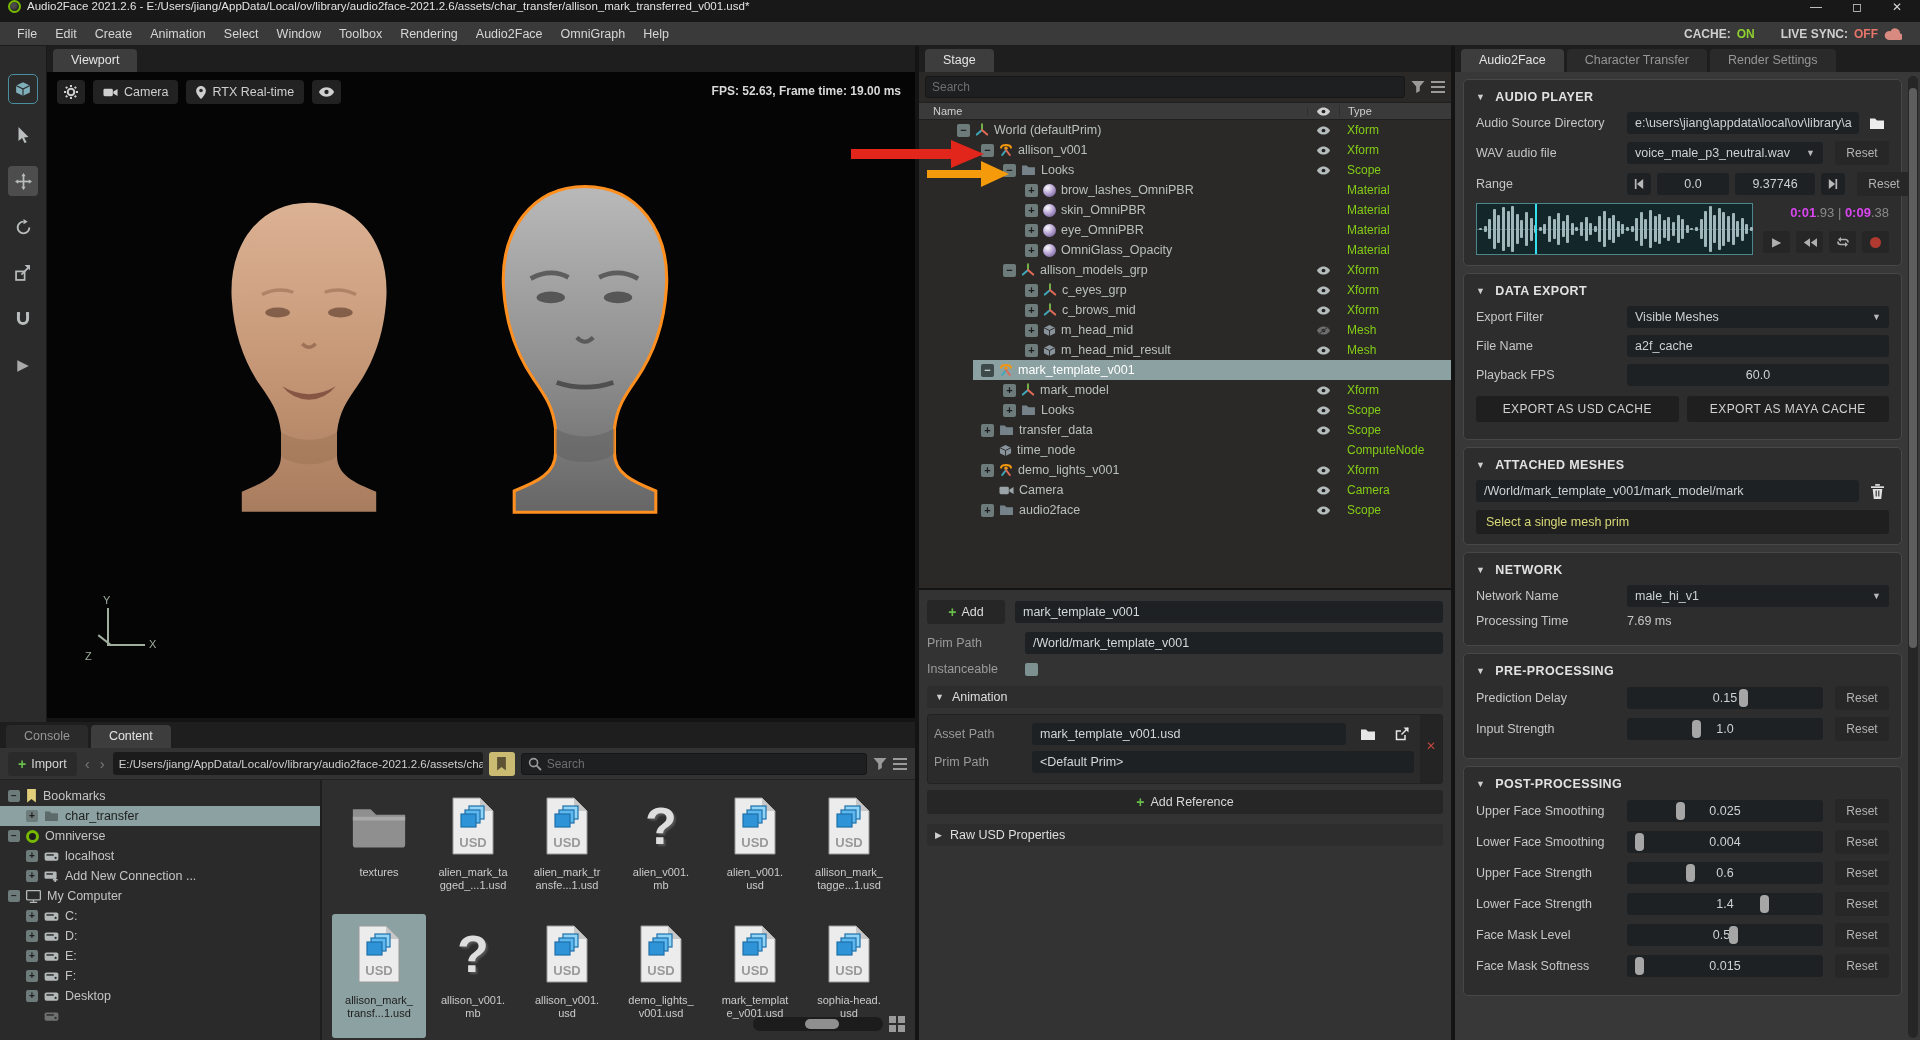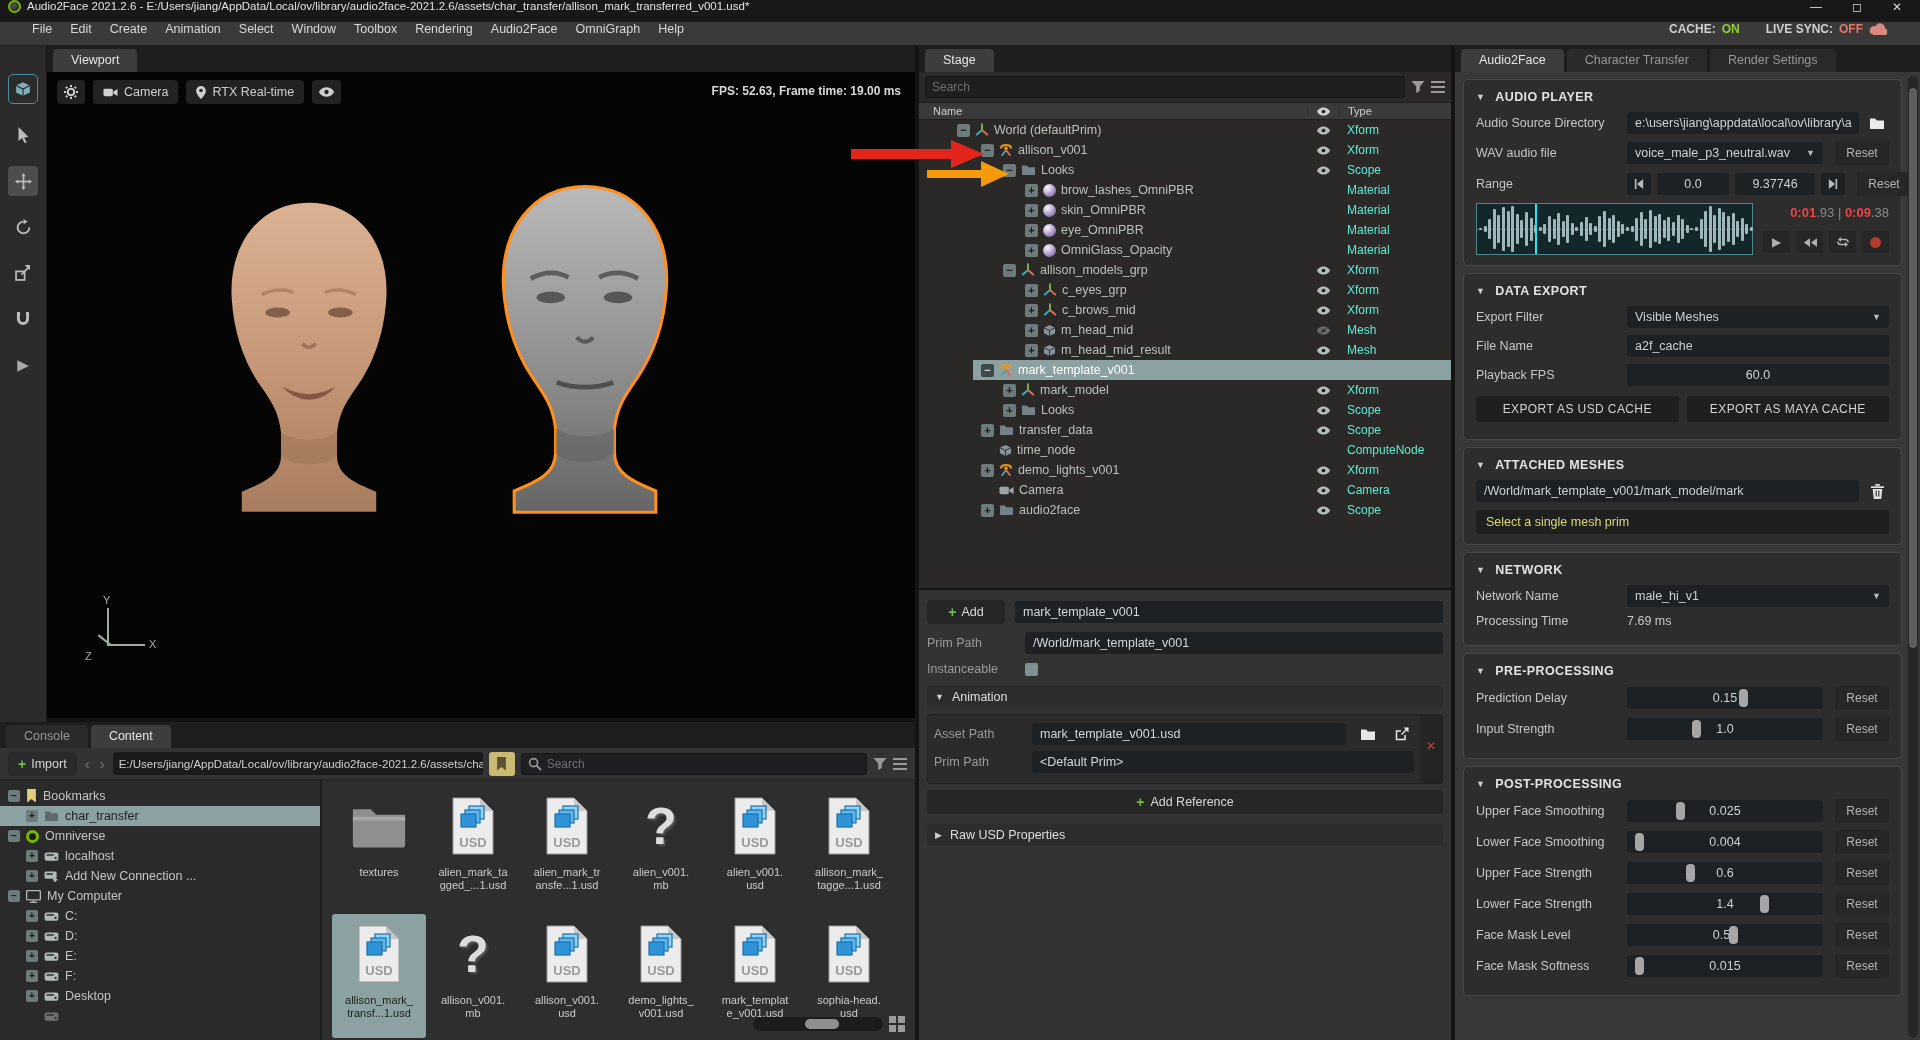--- a/index.html
+++ b/index.html
@@ -6,21 +6,21 @@
   html,body{width:1920px;height:1040px;overflow:hidden;background:#141414;
     font-family:"Liberation Sans","DejaVu Sans",sans-serif;-webkit-font-smoothing:antialiased}
   #app{position:relative;width:1920px;height:1040px;background:#141414;color:#c8c8c8;font-size:12px}
 
   
   #titlebar{position:absolute;left:0;top:0;width:1920px;height:22px;background:#181818;display:flex;align-items:flex-start;padding:0 8px;color:#e2e2e2}
   #titlebar .appicon{width:13px;height:13px;border-radius:50%;background:radial-gradient(circle at 40% 40%,#4a4a4a 30%,#222 70%);border:2px solid #76b900;margin-right:6px;flex:none}
   #titlebar .title{font-size:11.5px;white-space:nowrap}
   #winctrls{margin-left:auto;display:flex;gap:30px;padding-right:10px;color:#d5d5d5;font-size:12px}
   #winctrls span{cursor:default}
-  #menubar{position:absolute;left:0;top:22px;width:1920px;height:24px;background:#3a3a3a;display:flex;align-items:flex-start;padding:0 23px;border-bottom:1px solid #1c1c1c}
+  #menubar{position:absolute;left:0;top:22px;width:1920px;height:24px;background:#3a3a3a;display:flex;align-items:center;padding:0 8px;border-bottom:1px solid #1c1c1c}
   #menubar .mi{padding:0 9px;color:#d6d6d6;font-size:12.5px}
   #menubar .right{margin-left:auto;display:flex;align-items:center;gap:6px;padding-right:10px;font-size:12px}
   .cache-label,.sync-label{color:#cfcfcf;font-weight:bold}
   .cache-on{color:#8fd130;font-weight:bold}
   .sync-off{color:#e8756a;font-weight:bold}
   .cloud{color:#d98a80;width:18px;height:12px}
 
   
   .panel{position:absolute;background:#333;overflow:hidden}
   .tabstrip{height:26px;background:#1e1e1e;display:flex;align-items:flex-end;padding-left:6px;gap:3px}
@@ -55,21 +55,21 @@
   .searchbox input{flex:1;background:transparent;border:0;outline:0;color:#cfcfcf;font-size:12px;font-family:inherit}
   .searchbox input::placeholder{color:#6e6e6e}
   .tinyicon{color:#9a9a9a;width:14px;height:14px}
   .sheader{display:flex;height:18px;background:#3a3a3a;border-top:1px solid #1f1f1f;border-bottom:1px solid #1f1f1f;align-items:center;font-size:11px;font-weight:normal;color:#cfcfcf}
   .ncol{width:388px;padding-left:14px}
   .ecol{width:32px;display:flex;justify-content:center;border-left:1px solid #2f2f2d}
   .tcol{flex:1;padding-left:8px;border-left:1px solid #2f2f2d}
   .srow{display:flex;height:20px;align-items:center;color:#b9c0b9;font-size:12.5px}
   .srow .ncell{width:388px;display:flex;align-items:center;gap:5px;overflow:hidden;white-space:nowrap}
   .srow .ecell{width:32px;display:flex;justify-content:center}
-  .srow .tcell{flex:1;padding-left:8px;color:#5eead4;font-size:12px}
+  .srow .tcell{flex:1;padding-left:8px;color:#84cc16;font-size:12px}
   .srow.selected{background:linear-gradient(90deg,transparent 0 54px,#8ca1a1 54px);color:#fff}
   .pad1{padding-left:38px}.pad2{padding-left:62px}.pad3{padding-left:84px}.pad4{padding-left:106px}
   .exp{width:13px;height:13px;flex:none;background:#6e7b7b;color:#1d1d1d;border-radius:2px;font-size:11px;line-height:12px;text-align:center;font-weight:bold}
   .exp.none{visibility:hidden}
   .sphere{width:13px;height:13px;flex:none;border-radius:50%;background:radial-gradient(circle at 35% 30%,#f0eef5 8%,#b9a6d6 45%,#6d5a8f 90%)}
   .eye-on{color:#b4bcbc}
   .eye-off{color:#6d6d6d}
 
   
   #prop{left:919px;top:590px;width:532px;height:450px;background:#333}
@@ -135,21 +135,21 @@
   .ptime{color:#c6c6c6;font-size:12.5px}
   
   #wfrow{display:flex;margin-top:4px;gap:10px}
   #wfbox{position:relative;width:286px;height:52px;background:#13272b;border:1px solid #4d878c}
   #wf-bars{position:absolute;inset:0;display:flex;align-items:center;gap:1.6px;padding:0 2px}
   .wbar{width:3px;background:#9fb6ba;border-radius:1px;flex:none}
   #wf-mid{position:absolute;left:0;right:0;top:50%;height:1px;background:#3f6166}
   #wf-playhead{position:absolute;top:0;bottom:0;width:2px;background:#35e0f0}
   #wfright{flex:1;display:flex;flex-direction:column;justify-content:space-between;padding:2px 0}
   .times{text-align:right;font-size:13px;color:#8a8a8a}
-  .times b{color:#ef4444;font-weight:bold}
+  .times b{color:#d946ef;font-weight:bold}
   .transport{display:flex;justify-content:flex-end;gap:6px}
   .tbtn{width:27px;height:22px;background:#262626;border-radius:3px;display:flex;align-items:center;justify-content:center;color:#b0b0b0}
   .rec{width:11px;height:11px;border-radius:50%;background:#b03a30}
 
   
   .anno{position:absolute;z-index:50;pointer-events:none}
 </style>
 </head>
 <body>
 

